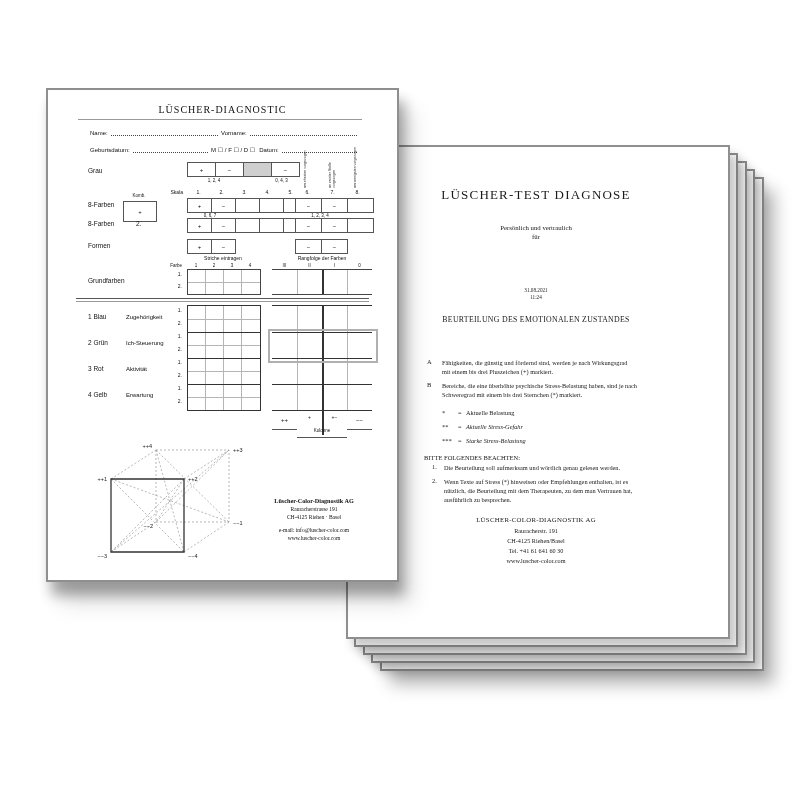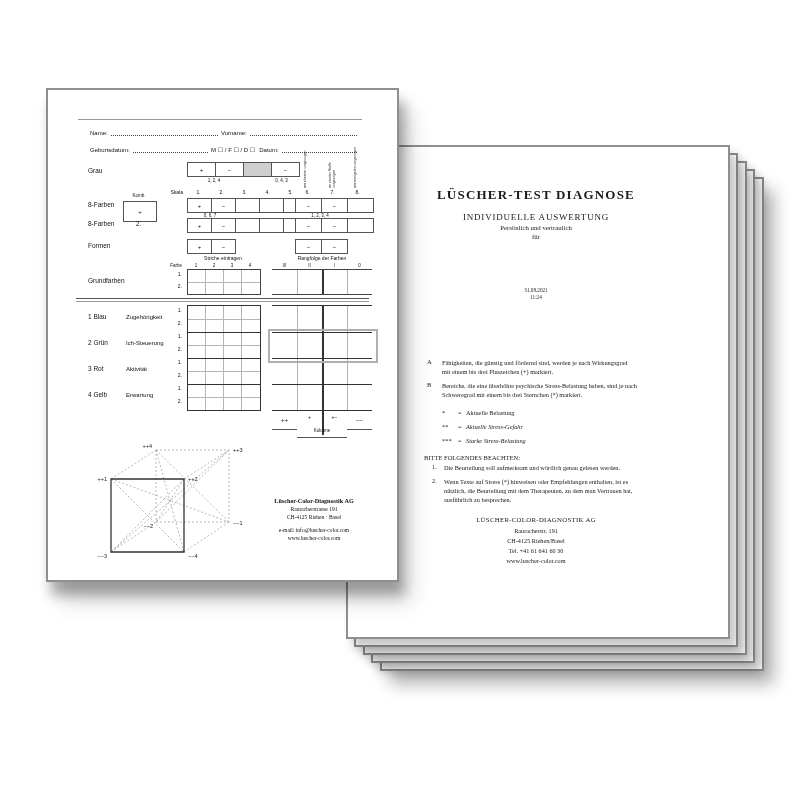--- a/index.html
+++ b/index.html
@@ -31,26 +31,26 @@
 <body>
 
 <div class="canvas">
 
   <div class="sheet" style="left:380px;top:177px;box-shadow:10px 13px 16px rgba(0,0,0,0.3);"></div>
   <div class="sheet" style="left:371px;top:169px;"></div>
   <div class="sheet" style="left:363px;top:161px;"></div>
   <div class="sheet" style="left:354px;top:153px;"></div>
 
   <div class="sheet rp" style="left:346px;top:145px;">
-    <div class="c" style="top:40px;font-size:13px;letter-spacing:1.2px;font-weight:700;">LÜSCHER-TEST DIAGNOSE</div>
-    <div class="c" style="top:65px;font-size:9px;letter-spacing:0.8px;">INDIVIDUELLE AUSWERTUNG</div>
+    <div class="c" style="top:40px;font-size:13px;letter-spacing:1.2px;font-weight:400;">LÜSCHER-TEST DIAGNOSE</div>
     <div class="c" style="top:77px;font-size:6.8px;">Persönlich und vertraulich</div>
     <div class="c" style="top:86px;font-size:6.8px;">für</div>
     <div class="c" style="top:140px;font-size:5.2px;">31.08.2021</div>
     <div class="c" style="top:147px;font-size:5.2px;">11:24</div>
+    <div class="c" style="top:168px;font-size:7.8px;letter-spacing:0.3px;">BEURTEILUNG DES EMOTIONALEN ZUSTANDES</div>
 
     <div class="abs" style="left:79px;top:211px;font-size:6.5px;">A</div>
     <div class="abs" style="left:94px;top:211px;width:192px;font-size:6.3px;line-height:1.45;">Fähigkeiten, die günstig und fördernd sind, werden je nach Wirkungsgrad mit einem bis drei Pluszeichen (+) markiert.</div>
     <div class="abs" style="left:79px;top:234px;font-size:6.5px;">B</div>
     <div class="abs" style="left:94px;top:234px;width:206px;font-size:6.3px;line-height:1.45;">Bereiche, die eine überhöhte psychische Stress-Belastung haben, sind je nach Schweregrad mit einem bis drei Sternchen (*) markiert.</div>
 
     <div class="abs" style="left:94px;top:262px;width:14px;font-size:6.5px;">*</div>
     <div class="abs" style="left:110px;top:262px;font-size:6.3px;">=</div>
     <div class="abs" style="left:118px;top:262px;font-size:6.3px;">Aktuelle Belastung</div>
     <div class="abs" style="left:94px;top:276px;width:14px;font-size:6.5px;">**</div>
@@ -67,20 +67,21 @@
     <div class="abs" style="left:96px;top:330px;width:198px;font-size:6.3px;line-height:1.45;">Wenn Texte auf Stress (*) hinweisen oder Empfehlungen enthalten, ist es nützlich, die Beurteilung mit dem Therapeuten, zu dem man Vertrauen hat, ausführlich zu besprechen.</div>
 
     <div class="c" style="top:369px;font-size:6.8px;letter-spacing:0.3px;">LÜSCHER-COLOR-DIAGNOSTIK AG</div>
     <div class="c" style="top:380px;font-size:6.2px;">Rauracherstr. 191</div>
     <div class="c" style="top:390px;font-size:6.2px;">CH-4125 Riehen/Basel</div>
     <div class="c" style="top:400px;font-size:6.2px;">Tel. +41 61 641 60 30</div>
     <div class="c" style="top:410px;font-size:6.2px;">www.luscher-color.com</div>
   </div>
 
   <div class="form-page">
+    <div class="abs ctr serif" style="left:0;top:14px;width:349px;font-size:10px;letter-spacing:1px;">LÜSCHER-DIAGNOSTIC</div>
     <div class="hl" style="left:30px;top:29px;width:284px;background:#999;"></div>
 
     <div class="leaderrow" style="left:42px;top:40px;width:270px;">
       <span>Name:</span>
       <span class="leader"></span>
       <span>Vorname:</span>
       <span class="leader"></span>
     </div>
     <div class="leaderrow" style="left:42px;top:57px;width:270px;">
       <span>Geburtsdatum:</span>

